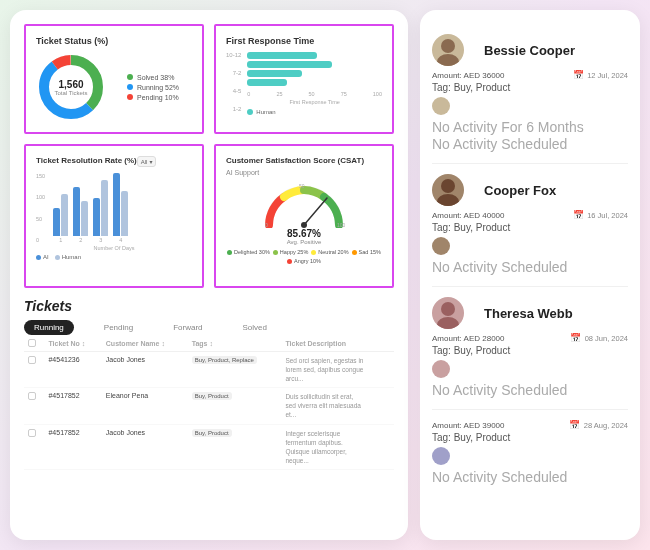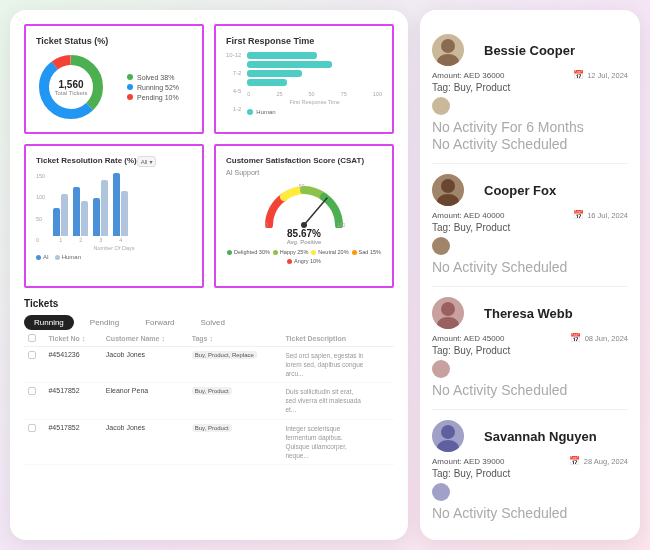--- a/index.html
+++ b/index.html
@@ -191,28 +191,29 @@
       text-align: center;
     }
     
     .tickets-section {
       flex: 1;
       overflow: hidden;
       display: flex;
       flex-direction: column;
     }
     .tickets-title {
-      font-size: 10px;
+      font-size: 14px;
       font-weight: 700;
       color: #222;
       margin-bottom: 6px;
+      font-style: italic;
     }
     .tickets-tabs {
       display: flex;
-      gap: 6px;
+      gap: 20px;
       margin-bottom: 1px;
     }
     .ticket-tab {
       font-size: 8px;
       padding: 3px 10px;
       border-radius: 20px;
       border: none;
       cursor: pointer;
       background: transparent;
       color: #888;
@@ -645,43 +646,32 @@
           <svg width="32" height="32" viewBox="0 0 32 32">
             <circle cx="16" cy="12" r="7" fill="#9a6060"></circle>
             <ellipse cx="16" cy="28" rx="11" ry="8" fill="#9a6060"></ellipse>
           </svg>
         </div>
         <div>
           <div class="contact-name">Theresa Webb</div>
         </div>
       </div>
       <div class="contact-meta">
-        <span>Amount: AED 45000</span>
+        <span>Amount: AED 28000</span>
         <div class="contact-date">
           <span class="calendar-icon-small">📅</span>
           <span>08 Jun, 2024</span>
         </div>
       </div>
       <div class="contact-tag">Tag: Buy, Product</div>
       <div class="small-avatar" style="background:#c9a0a0;"></div>
       <div class="activity-text">No Activity Scheduled</div>
     </div>
 
     <div class="contact-card">
-      <div class="contact-header">
-        <div class="avatar" style="background:#a0a0c9;">
-          <svg width="32" height="32" viewBox="0 0 32 32">
-            <circle cx="16" cy="12" r="7" fill="#6060a0"></circle>
-            <ellipse cx="16" cy="28" rx="11" ry="8" fill="#6060a0"></ellipse>
-          </svg>
-        </div>
-        <div>
-          <div class="contact-name">Savannah Nguyen</div>
-        </div>
-      </div>
       <div class="contact-meta">
         <span>Amount: AED 39000</span>
         <div class="contact-date">
           <span class="calendar-icon-small">📅</span>
           <span>28 Aug, 2024</span>
         </div>
       </div>
       <div class="contact-tag">Tag: Buy, Product</div>
       <div class="small-avatar" style="background:#a0a0c9;"></div>
       <div class="activity-text">No Activity Scheduled</div>

